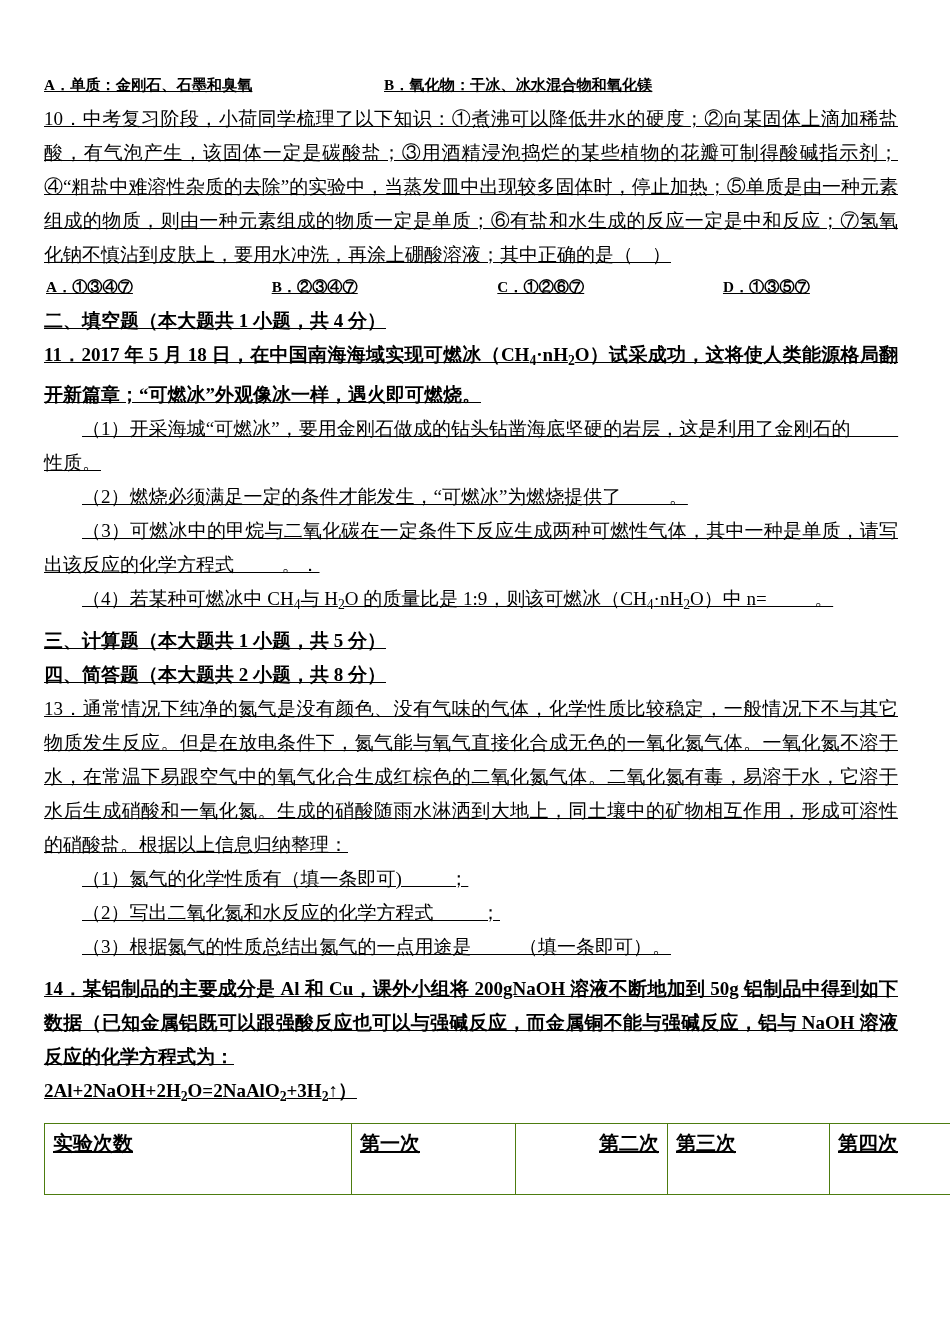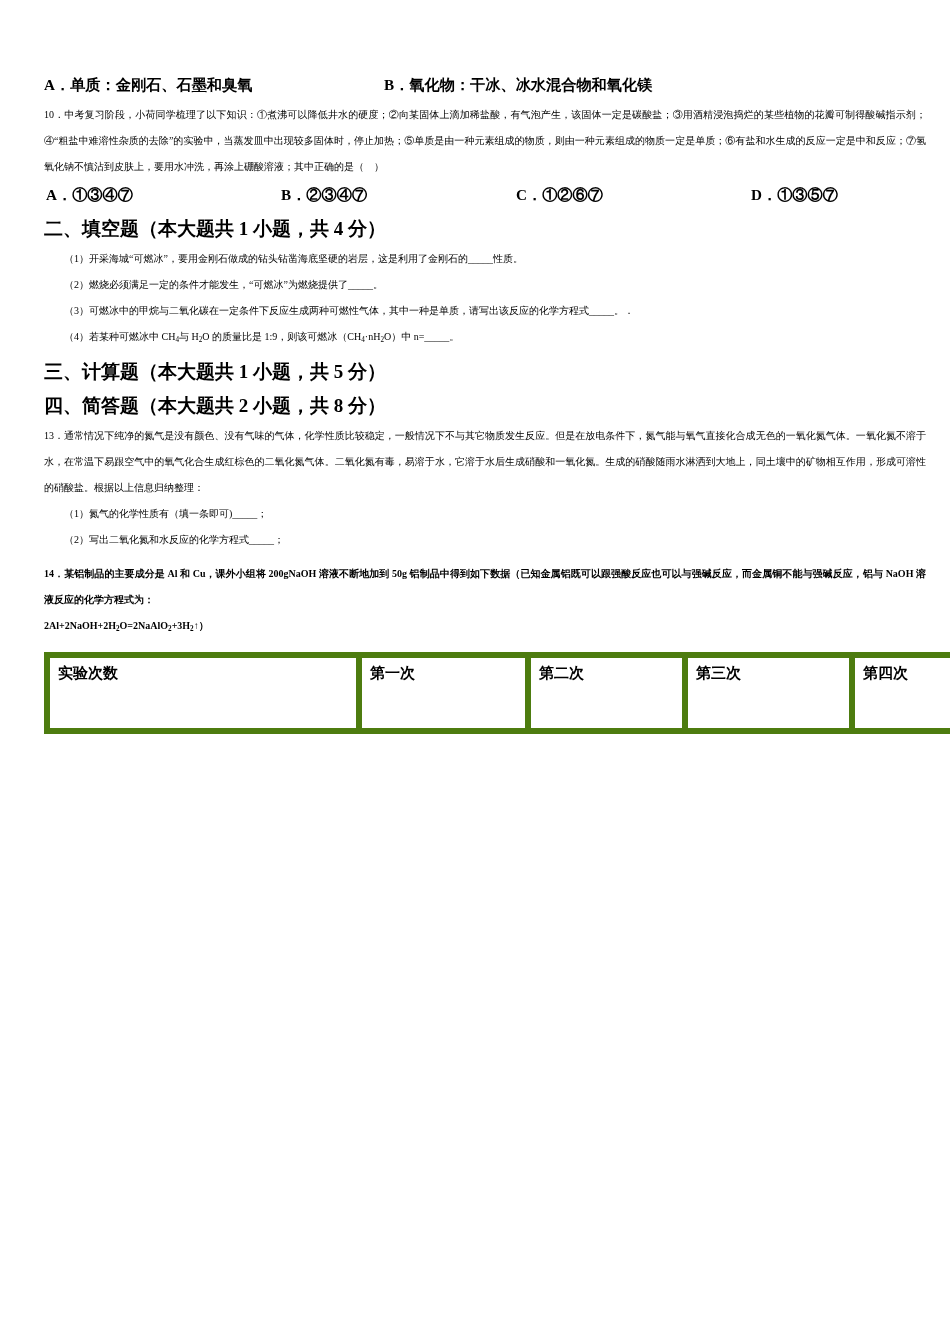--- a/index.html
+++ b/index.html
@@ -11,21 +11,22 @@
     width: 950px;
     height: 1344px;
     font-family: "Liberation Serif", "DejaVu Serif", serif;
     color: #000000;
   }
   .page {
     position: relative;
     width: 950px;
     height: 1344px;
     box-sizing: border-box;
-    padding: 70px 24px 40px 44px;
+    padding: 70px 52px 40px 44px;
+    text-decoration: underline;
   }
   .bold {
     font-weight: bold;
   }
   .indent-2 {
     text-indent: 2em;
   }
   .row-opts {
     display: flex;
     font-size: 15.2px;
@@ -46,47 +47,47 @@
   .section-head {
     font-size: 19px;
     line-height: 30px;
     font-weight: bold;
     margin-top: 4px;
   }
   .q-block {
     margin-top: 2px;
   }
   .para {
-    font-size: 10px;
-    line-height: 26px;
+    font-size: 19px;
+    line-height: 34px;
     text-align: justify;
     white-space: pre-wrap;
   }
   .para.bold { font-weight: bold; }
   .sub {
     font-size: 0.72em;
     vertical-align: -0.28em;
   }
   table.data {
     width: 868px;
     border-collapse: collapse;
     margin-top: 10px;
     table-layout: fixed;
   }
   table.data td {
-    border: 6px solid #4d7c0f;
+    border: 1px solid #4d7c0f;
     height: 34px;
     padding: 6px 8px 30px 8px;
-    font-size: 15px;
+    font-size: 20px;
     font-weight: bold;
     vertical-align: top;
   }
   td.c0 { width: 290px; }
   td.c1 { width: 147px; }
-  td.c2 { width: 135px; }
+  td.c2 { width: 135px; text-align: right; }
   td.c3 { width: 145px; }
   td.c4 { width: 151px; }
   .spacer-sm { height: 6px; }
 </style>
 </head>
 <body>
 
 <div class="page">
 
   <div class="row-opts">
@@ -100,35 +101,37 @@
       <span>A．①③④⑦</span>
       <span>B．②③④⑦</span>
       <span>C．①②⑥⑦</span>
       <span>D．①③⑤⑦</span>
     </div>
   </div>
 
   <div class="section-head">二、填空题（本大题共 1 小题，共 4 分）</div>
 
   <div class="q-block">
+    <div class="para bold"><span>11．2017 年 5 月 18 日，在中国南海海域实现可燃冰（CH</span><span class="sub">4</span><span>·nH</span><span class="sub">2</span><span>O）试采成功，这将使人类能源格局翻开新篇章；“可燃冰”外观像冰一样，遇火即可燃烧。</span></div>
     <div class="para indent-2">（1）开采海城“可燃冰”，要用金刚石做成的钻头钻凿海底坚硬的岩层，这是利用了金刚石的_____性质。</div>
     <div class="para indent-2">（2）燃烧必须满足一定的条件才能发生，“可燃冰”为燃烧提供了_____。</div>
     <div class="para indent-2">（3）可燃冰中的甲烷与二氧化碳在一定条件下反应生成两种可燃性气体，其中一种是单质，请写出该反应的化学方程式_____。．</div>
     <div class="para indent-2"><span>（4）若某种可燃冰中 CH</span><span class="sub">4</span><span>与 H</span><span class="sub">2</span><span>O 的质量比是 1:9，则该可燃冰（CH</span><span class="sub">4</span><span>·nH</span><span class="sub">2</span><span>O）中 n=_____。</span></div>
   </div>
 
   <div class="section-head">三、计算题（本大题共 1 小题，共 5 分）</div>
 
 
   <div class="section-head">四、简答题（本大题共 2 小题，共 8 分）</div>
 
   <div class="q-block">
     <div class="para">13．通常情况下纯净的氮气是没有颜色、没有气味的气体，化学性质比较稳定，一般情况下不与其它物质发生反应。但是在放电条件下，氮气能与氧气直接化合成无色的一氧化氮气体。一氧化氮不溶于水，在常温下易跟空气中的氧气化合生成红棕色的二氧化氮气体。二氧化氮有毒，易溶于水，它溶于水后生成硝酸和一氧化氮。生成的硝酸随雨水淋洒到大地上，同土壤中的矿物相互作用，形成可溶性的硝酸盐。根据以上信息归纳整理：</div>
     <div class="para indent-2">（1）氮气的化学性质有（填一条即可)_____；</div>
     <div class="para indent-2">（2）写出二氧化氮和水反应的化学方程式_____；</div>
+    <div class="para indent-2">（3）根据氮气的性质总结出氮气的一点用途是_____（填一条即可）。</div>
   </div>
 
   <div class="spacer-sm"></div>
 
   <div class="q-block">
     <div class="para bold">14．某铝制品的主要成分是 Al 和 Cu，课外小组将 200gNaOH 溶液不断地加到 50g 铝制品中得到如下数据（已知金属铝既可以跟强酸反应也可以与强碱反应，而金属铜不能与强碱反应，铝与 NaOH 溶液反应的化学方程式为：</div>
     <div class="para bold"><span>2Al+2NaOH+2H</span><span class="sub">2</span><span>O=2NaAlO</span><span class="sub">2</span><span>+3H</span><span class="sub">2</span><span>↑）</span></div>
   </div>
 
   <table class="data">

